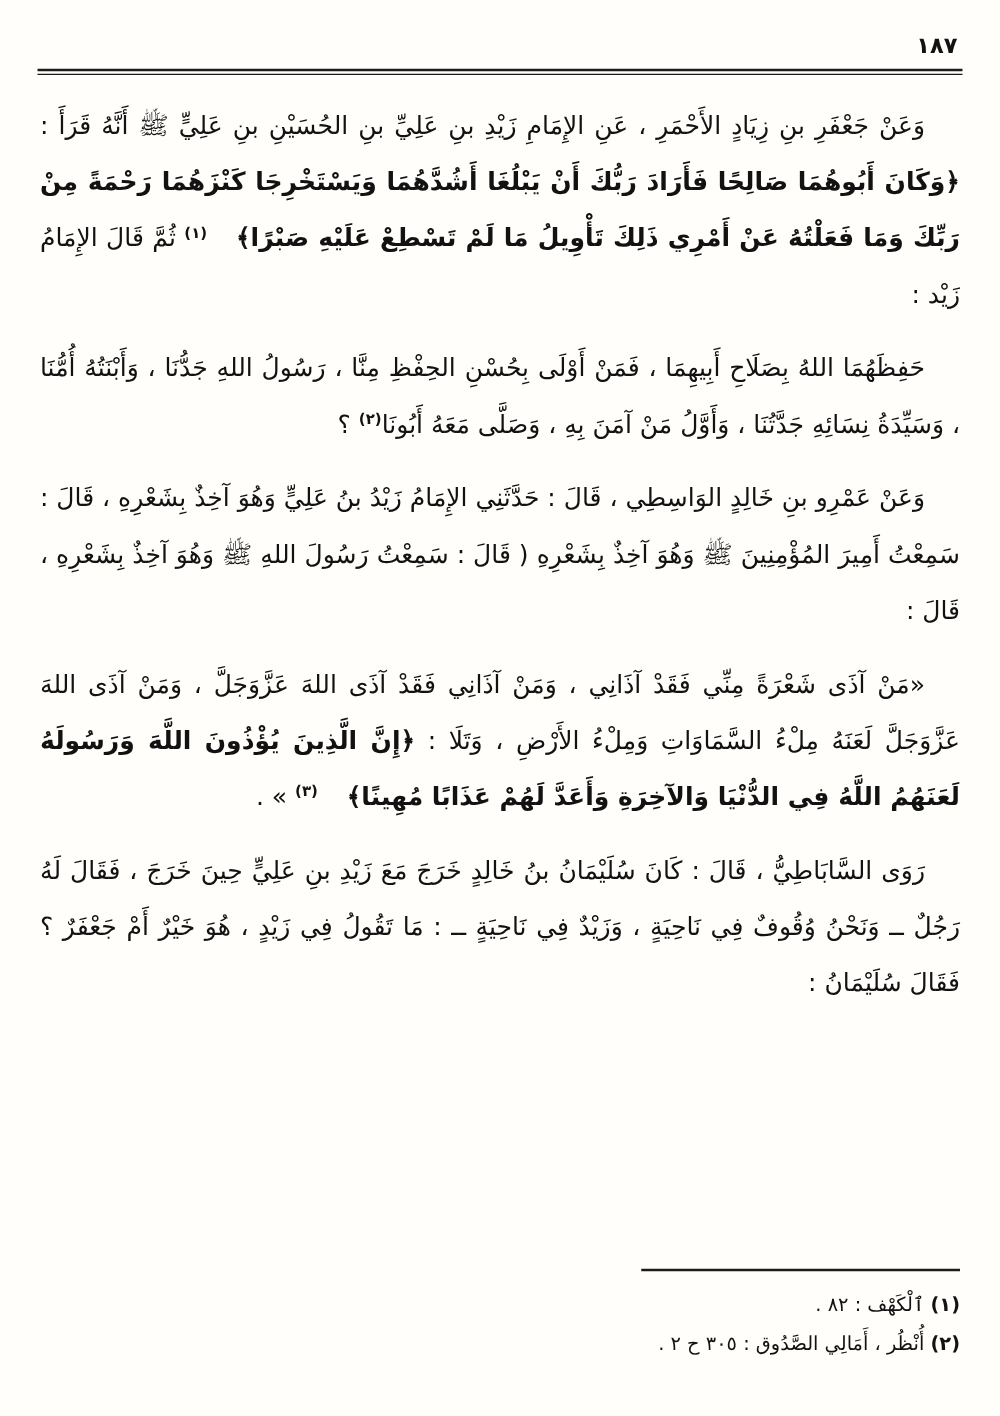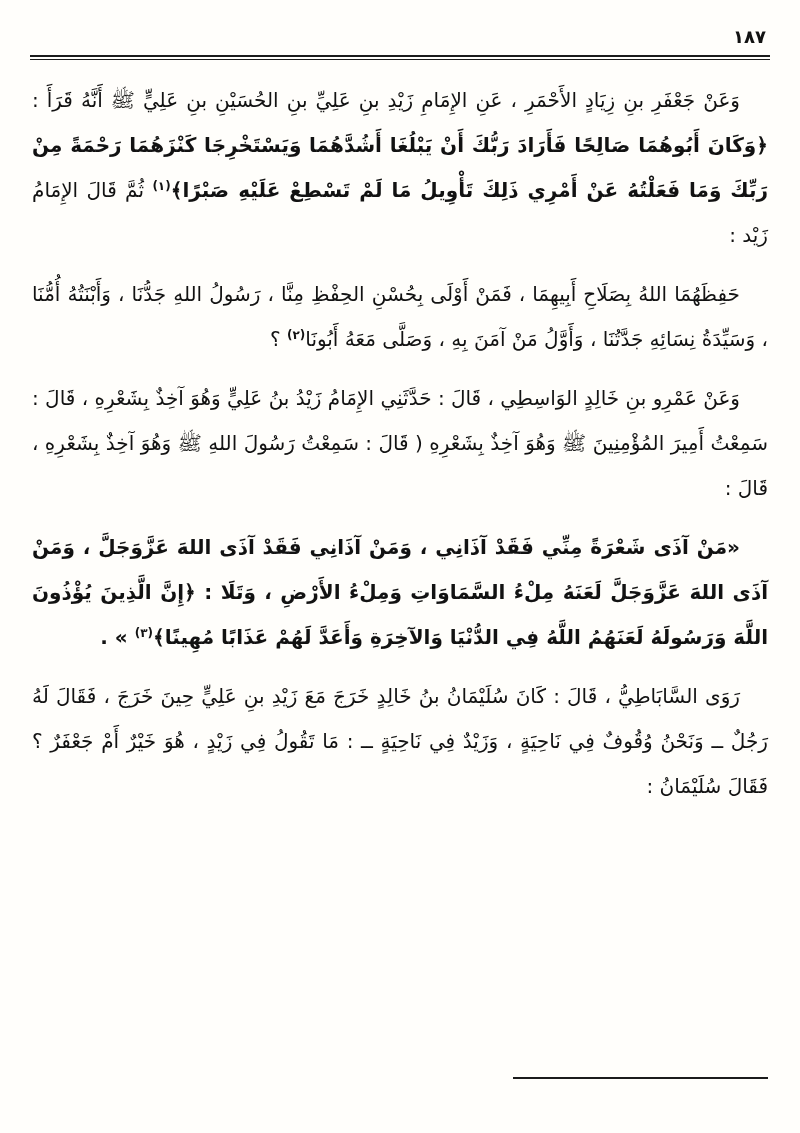--- a/index.html
+++ b/index.html
@@ -34,22 +34,22 @@
     line-height:2.25;
     height:850px;
     overflow:hidden;
   }
   .para {
     text-align:justify;
     text-indent:28px;
     margin-bottom:14px;
   }
   .seg-normal  { font-weight:normal; }
-  .seg-quran   { font-weight:bold; }
-  .seg-hadith  { font-weight:bold; }
+  .seg-quran   { font-weight:bold;margin-left:23px; }
+  .seg-hadith  { font-weight:normal; }
   .seg-footref { font-size:12px; font-weight:bold; vertical-align:7px; }
   .footnote-area {
     position:absolute;
     bottom:42px;
     right:32px;
     left:32px;
   }
   .footnote-rule {
     width:255px;
     border-top:2px solid #1b1b1b;
@@ -77,16 +77,18 @@
       <p class="para"><span class="seg-normal">وَعَنْ جَعْفَرِ بنِ زِيَادٍ الأَحْمَرِ ، عَنِ الإِمَامِ زَيْدِ بنِ عَلِيِّ بنِ الحُسَيْنِ بنِ عَلِيٍّ ﷺ أَنَّهُ قَرَأَ : </span><span class="seg-quran">﴿وَكَانَ أَبُوهُمَا صَالِحًا فَأَرَادَ رَبُّكَ أَنْ يَبْلُغَا أَشُدَّهُمَا وَيَسْتَخْرِجَا كَنْزَهُمَا رَحْمَةً مِنْ رَبِّكَ وَمَا فَعَلْتُهُ عَنْ أَمْرِي ذَلِكَ تَأْوِيلُ مَا لَمْ تَسْطِعْ عَلَيْهِ صَبْرًا﴾</span><span class="seg-footref">(١)</span><span class="seg-normal"> ثُمَّ قَالَ الإِمَامُ زَيْد :</span></p>
       <p class="para"><span class="seg-normal">حَفِظَهُمَا اللهُ بِصَلَاحِ أَبِيهِمَا ، فَمَنْ أَوْلَى بِحُسْنِ الحِفْظِ مِنَّا ، رَسُولُ اللهِ جَدُّنَا ، وَأَبْنَتُهُ أُمُّنَا ، وَسَيِّدَةُ نِسَائِهِ جَدَّتُنَا ، وَأَوَّلُ مَنْ آمَنَ بِهِ ، وَصَلَّى مَعَهُ أَبُونَا</span><span class="seg-footref">(٢)</span><span class="seg-normal"> ؟</span></p>
       <p class="para"><span class="seg-normal">وَعَنْ عَمْرِو بنِ خَالِدٍ الوَاسِطِي ، قَالَ : حَدَّثَنِي الإِمَامُ زَيْدُ بنُ عَلِيٍّ وَهُوَ آخِذٌ بِشَعْرِهِ ، قَالَ : سَمِعْتُ أَمِيرَ المُؤْمِنِينَ ﷺ وَهُوَ آخِذٌ بِشَعْرِهِ ( قَالَ : سَمِعْتُ رَسُولَ اللهِ ﷺ وَهُوَ آخِذٌ بِشَعْرِهِ ، قَالَ :</span></p>
       <p class="para"><span class="seg-hadith">«مَنْ آذَى شَعْرَةً مِنِّي فَقَدْ آذَانِي ، وَمَنْ آذَانِي فَقَدْ آذَى اللهَ عَزَّوَجَلَّ ، وَمَنْ آذَى اللهَ عَزَّوَجَلَّ لَعَنَهُ مِلْءُ السَّمَاوَاتِ وَمِلْءُ الأَرْضِ ، وَتَلَا : </span><span class="seg-quran">﴿إِنَّ الَّذِينَ يُؤْذُونَ اللَّهَ وَرَسُولَهُ لَعَنَهُمُ اللَّهُ فِي الدُّنْيَا وَالآخِرَةِ وَأَعَدَّ لَهُمْ عَذَابًا مُهِينًا﴾</span><span class="seg-footref">(٣)</span><span class="seg-hadith"> » .</span></p>
       <p class="para"><span class="seg-normal">رَوَى السَّابَاطِيُّ ، قَالَ : كَانَ سُلَيْمَانُ بنُ خَالِدٍ خَرَجَ مَعَ زَيْدِ بنِ عَلِيٍّ حِينَ خَرَجَ ، فَقَالَ لَهُ رَجُلٌ ــ وَنَحْنُ وُقُوفٌ فِي نَاحِيَةٍ ، وَزَيْدٌ فِي نَاحِيَةٍ ــ : مَا تَقُولُ فِي زَيْدٍ ، هُوَ خَيْرٌ أَمْ جَعْفَرٌ ؟ فَقَالَ سُلَيْمَانُ :</span></p>
     </main>
 
   <footer class="footnote-area">
     <div class="footnote-rule"></div>
     <div id="footnote-list">
+        <div class="footnote"><span class="fn-marker">(١)</span><span class="fn-text"> ٱلْكَهْف : ٨٢ .</span></div>
+        <div class="footnote"><span class="fn-marker">(٢)</span><span class="fn-text"> أُنْظُر ، أَمَالِي الصَّدُوق : ٣٠٥ ح ٢ .</span></div>
       </div>
   </footer>
 
 </div>
 
 </body></html>

